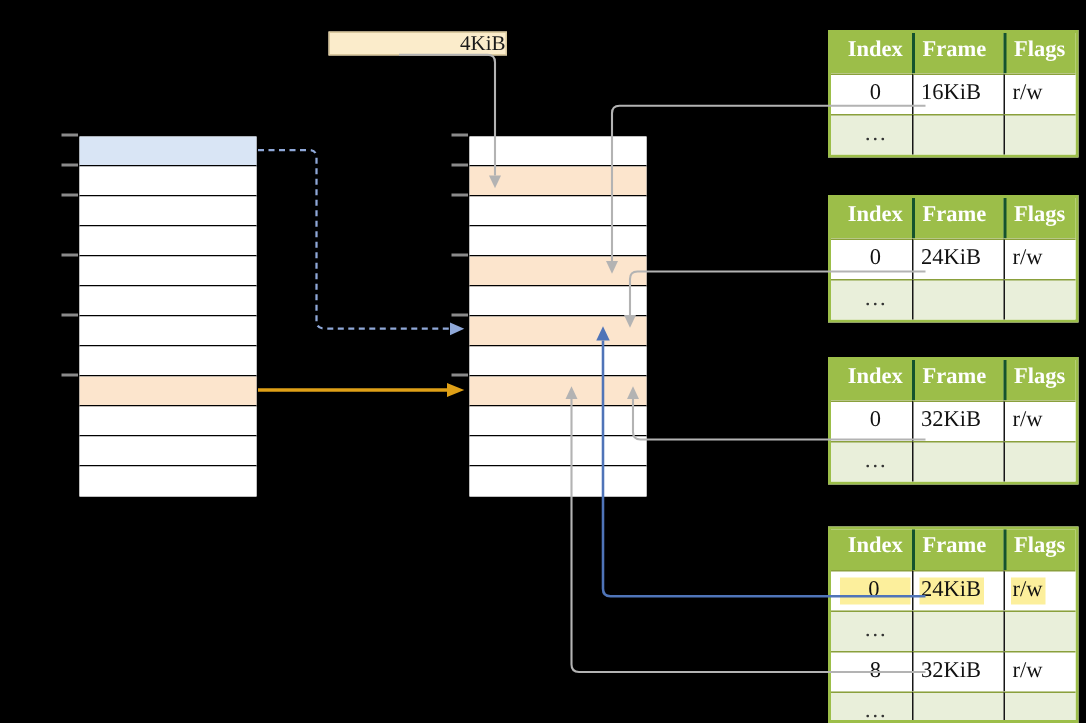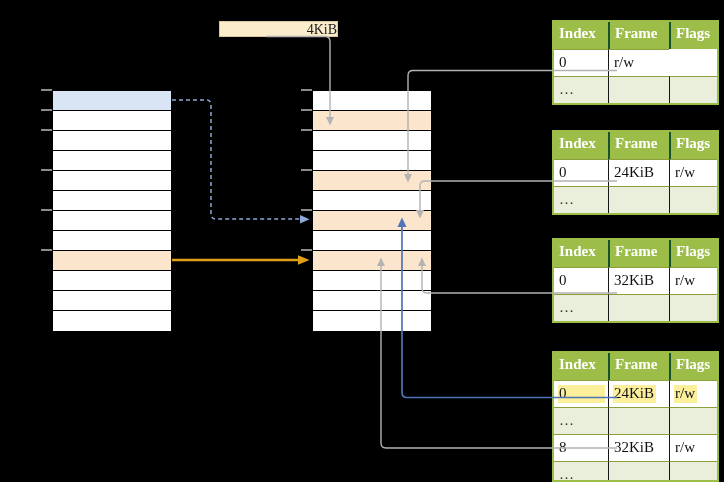--- a/index.html
+++ b/index.html
@@ -20,21 +20,21 @@
            background:var(--label-cream,#fbeccb);border:1px solid var(--label-border,#d9c89e);
            text-align:right;font-size:14px;line-height:15px;color:#1a1a1a;margin-left:36px;}
 
   
   .ptable{position:absolute;left:552px;width:167px;box-sizing:border-box;
           border:2px solid var(--green-border,#9cbe49);background:#fff;}
   .ptrow{display:grid;grid-template-columns:54px 61px 48px;}
   .ptcell{box-sizing:border-box;height:27px;padding:4px 0 0 5px;font-size:15px;color:#111;
           background:#fff;border-left:1px solid #161616;border-top:1px solid #8aa03c;
           overflow:hidden;white-space:nowrap;}
-  .ptcell:first-child{border-left:none;}
+  .ptcell:first-child{border-left:none;text-align:center;}
   .ptrow.head .ptcell{background:var(--green-header,#9cbe49);color:#fff;font-weight:bold;
           border-top:none;border-left:2px solid #14532d;padding-top:3px;}
   .ptrow.head .ptcell:first-child{border-left:none;}
   .ptrow.shaded .ptcell{background:var(--green-light,#e9efda);color:#333;}
   .ptrow.short .ptcell{height:19px;}
   .hl{display:inline-block;background:var(--highlight-yellow,#fcef9c);padding:0 2px 1px 1px;margin-left:-1px;}
   .hl.wide{min-width:44px;}
 
   
   #wires{position:absolute;left:0;top:0;pointer-events:none;}
@@ -99,20 +99,21 @@
   </div>
 
   <div class="ptable" style="top:20px;">
     <div class="ptrow head">
       <div class="ptcell">Index</div>
       <div class="ptcell">Frame</div>
       <div class="ptcell">Flags</div>
     </div>
     <div class="ptrow">
       <div class="ptcell">0</div>
+      <div class="ptcell">16KiB</div>
       <div class="ptcell">r/w</div>
     </div>
     <div class="ptrow shaded">
       <div class="ptcell">…</div>
       <div class="ptcell"></div>
       <div class="ptcell"></div>
     </div>
   </div>
 
   <div class="ptable" style="top:130px;">

